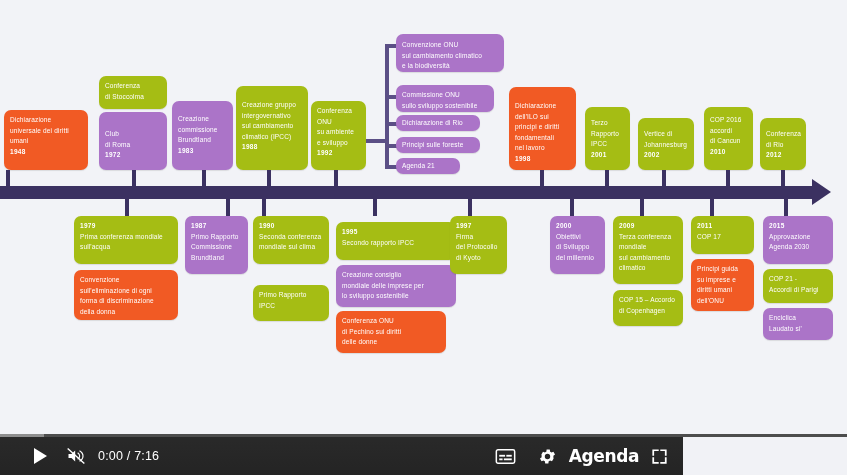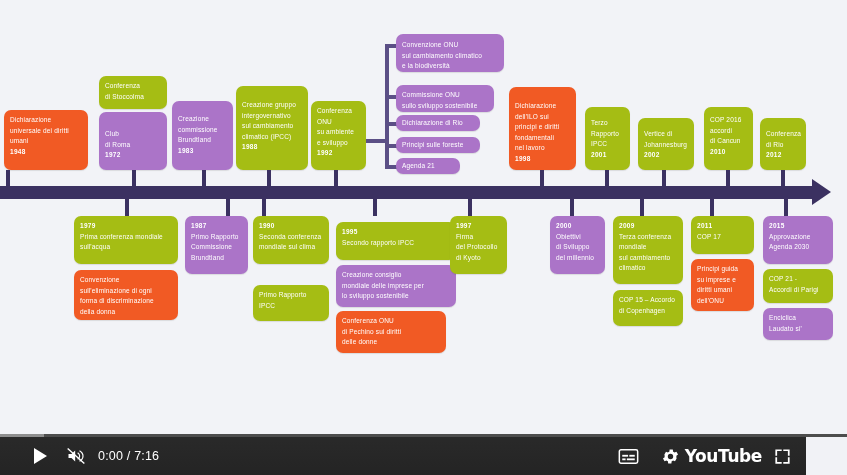--- a/index.html
+++ b/index.html
@@ -66,21 +66,21 @@
   .brack {
     position: absolute;
     background: #5b4f86;
   }
 
   
   #player {
     position: absolute;
     left: 0;
     bottom: 0;
-    width: 806px;
+    width: 683px;
     height: 41px;
     background: linear-gradient(to bottom, #2a2a2a 0%, #242424 100%);
   }
   #progress-track {
     position: absolute;
     left: 0; top: 0;
     width: 847px;
     height: 3px;
     background: #4d4d4d;
   }
@@ -415,21 +415,21 @@
         <rect x="10" y="11.3" width="9.5" height="2.2" fill="#fff"></rect>
       </svg>
     </div>
 
     <div class="ctrl" style="right:118px; width:36px;">
       <svg width="19" height="19" viewBox="0 0 24 24">
         <path fill="#fff" d="M19.4 13a7.8 7.8 0 0 0 0-2l2.1-1.6-2-3.5-2.5 1a7.6 7.6 0 0 0-1.7-1l-.4-2.7h-4l-.4 2.7c-.6.25-1.2.6-1.7 1l-2.5-1-2 3.5L4.6 11a7.8 7.8 0 0 0 0 2l-2.1 1.6 2 3.5 2.5-1c.5.4 1.1.75 1.7 1l.4 2.7h4l.4-2.7c.6-.25 1.2-.6 1.7-1l2.5 1 2-3.5L19.4 13zM12 15.4A3.4 3.4 0 1 1 12 8.6a3.4 3.4 0 0 1 0 6.8z"></path>
       </svg>
     </div>
 
-    <div id="yt-logo">YouTube</div>
+    <div id="yt-logo">Agenda</div>
 
     <div class="ctrl" style="right:6px; width:36px;">
       <svg width="19" height="19" viewBox="0 0 24 24">
         <path fill="#fff" d="M3 3h8v2.2H5.2V11H3V3z"></path>
         <path fill="#fff" d="M21 3v8h-2.2V5.2H13V3h8z"></path>
         <path fill="#fff" d="M3 21v-8h2.2v5.8H11V21H3z"></path>
         <path fill="#fff" d="M21 21h-8v-2.2h5.8V13H21v8z"></path>
       </svg>
     </div>
 

